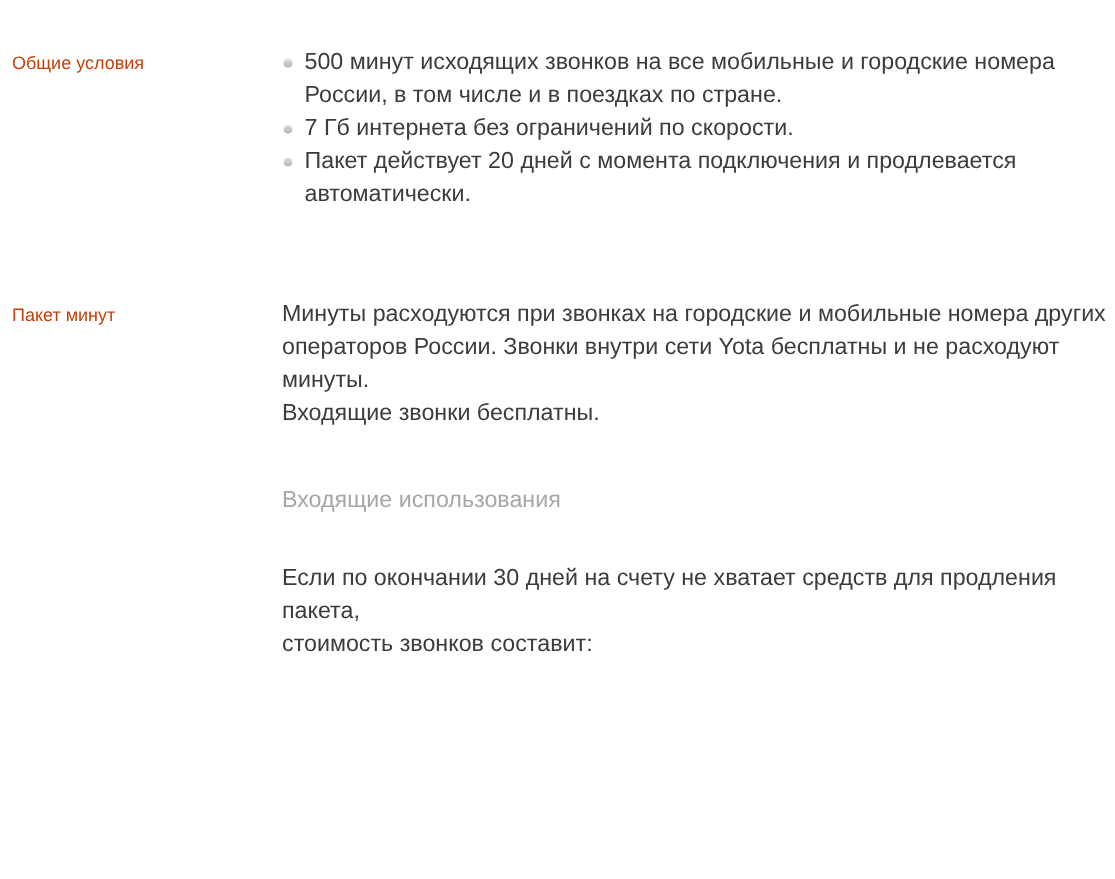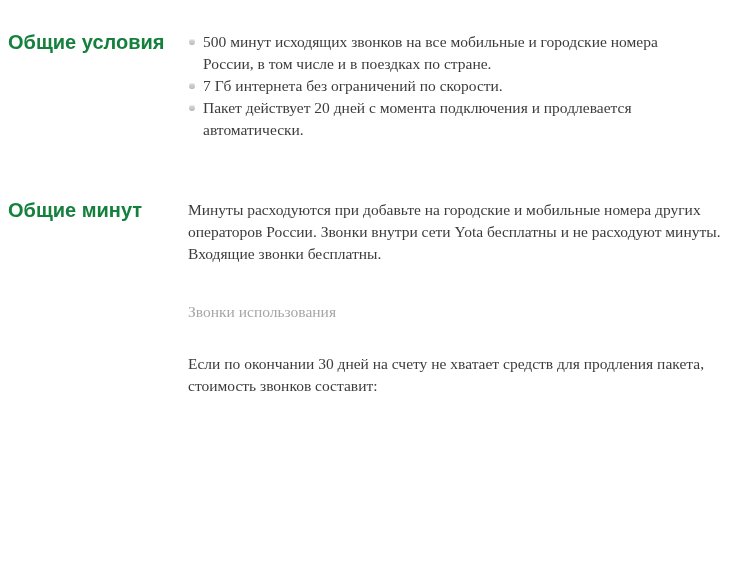--- a/index.html
+++ b/index.html
@@ -27,30 +27,29 @@
     align-items: flex-start;
   }
   .row-general { margin-bottom: 58px; }
   .col-heading {
     box-sizing: border-box;
     width: 180px;
     flex: 0 0 180px;
   }
   .col-heading h2 {
     margin: 0;
-    font-size: 20px;
-    font-weight: 700;
+    font-size: 12px;
+    font-weight: 400;
     line-height: 22px;
-    color: #15803d;
+    color: #c2410c;
   }
   .col-content {
     box-sizing: border-box;
     width: 555px;
     flex: 0 0 555px;
-    font-family: Liberation Serif, serif;
   }
   .text { white-space: pre-line; }
   ul.bullets {
     list-style: none;
     margin: 0;
     padding: 0;
   }
   ul.bullets li {
     position: relative;
     padding-left: 15px;
@@ -99,26 +98,26 @@
           <span class="dot"></span>
           <span class="text">Пакет действует 20 дней с момента подключения и продлевается
 автоматически.</span>
         </li>
       </ul>
     </div>
   </section>
 
   <section class="row">
     <div class="col-heading">
-      <h2>Общие минут</h2>
+      <h2>Пакет минут</h2>
     </div>
     <div class="col-content">
-      <p class="intro text">Минуты расходуются при добавьте на городские и мобильные номера других
+      <p class="intro text">Минуты расходуются при звонках на городские и мобильные номера других
 операторов России. Звонки внутри сети Yota бесплатны и не расходуют минуты.
 Входящие звонки бесплатны.</p>
-      <p class="subheading">Звонки использования</p>
+      <p class="subheading">Входящие использования</p>
       <p class="renewal-intro text">Если по окончании 30 дней на счету не хватает средств для продления пакета,
 стоимость звонков составит:</p>
 
     </div>
   </section>
 
 </div>
 
 </body></html>

